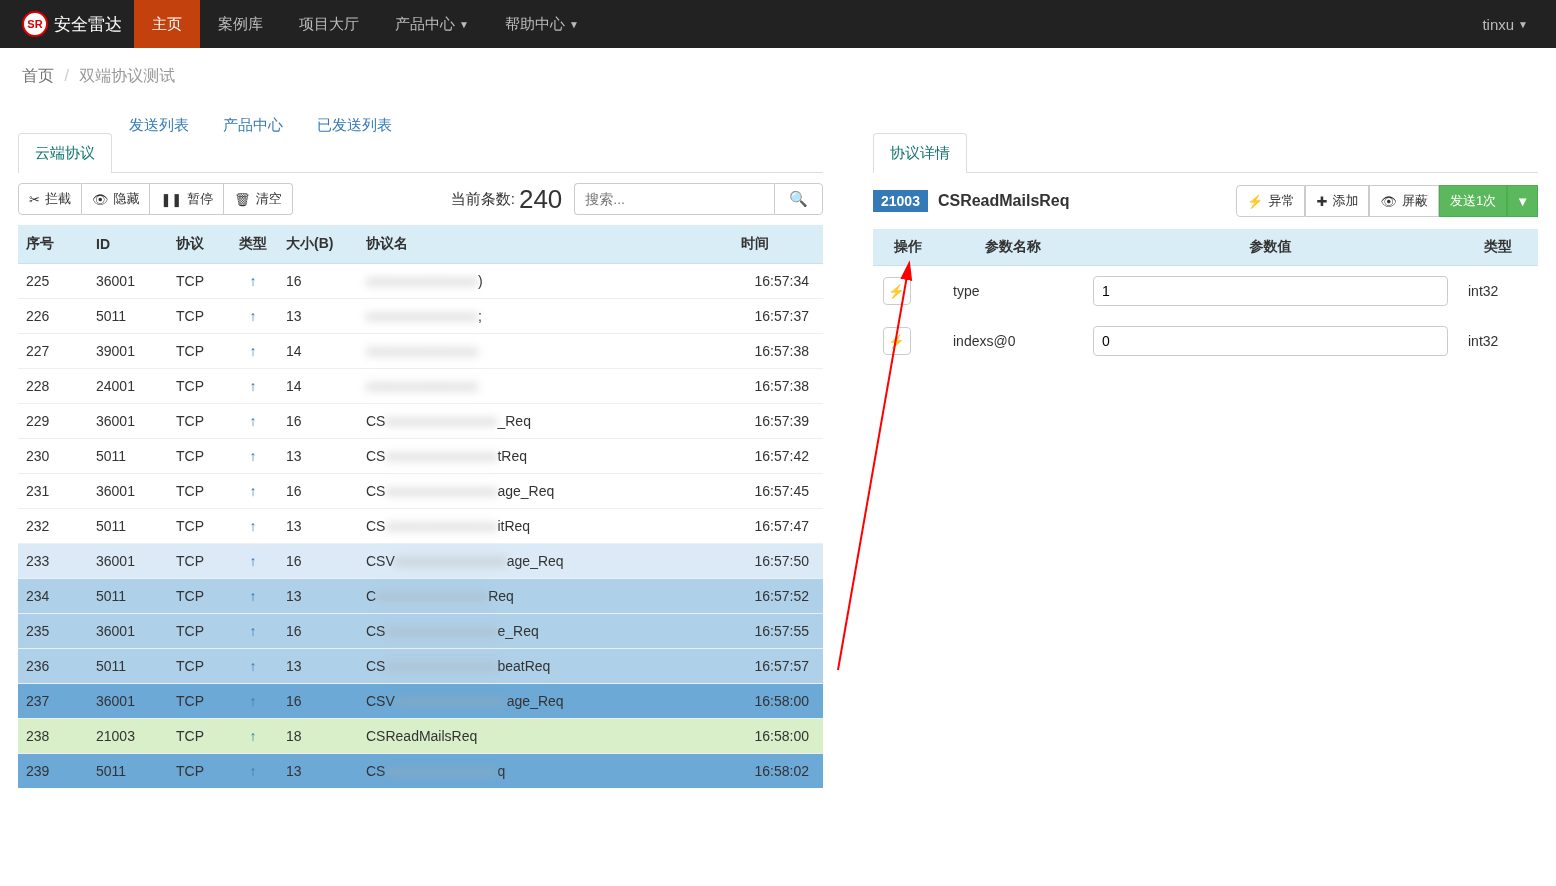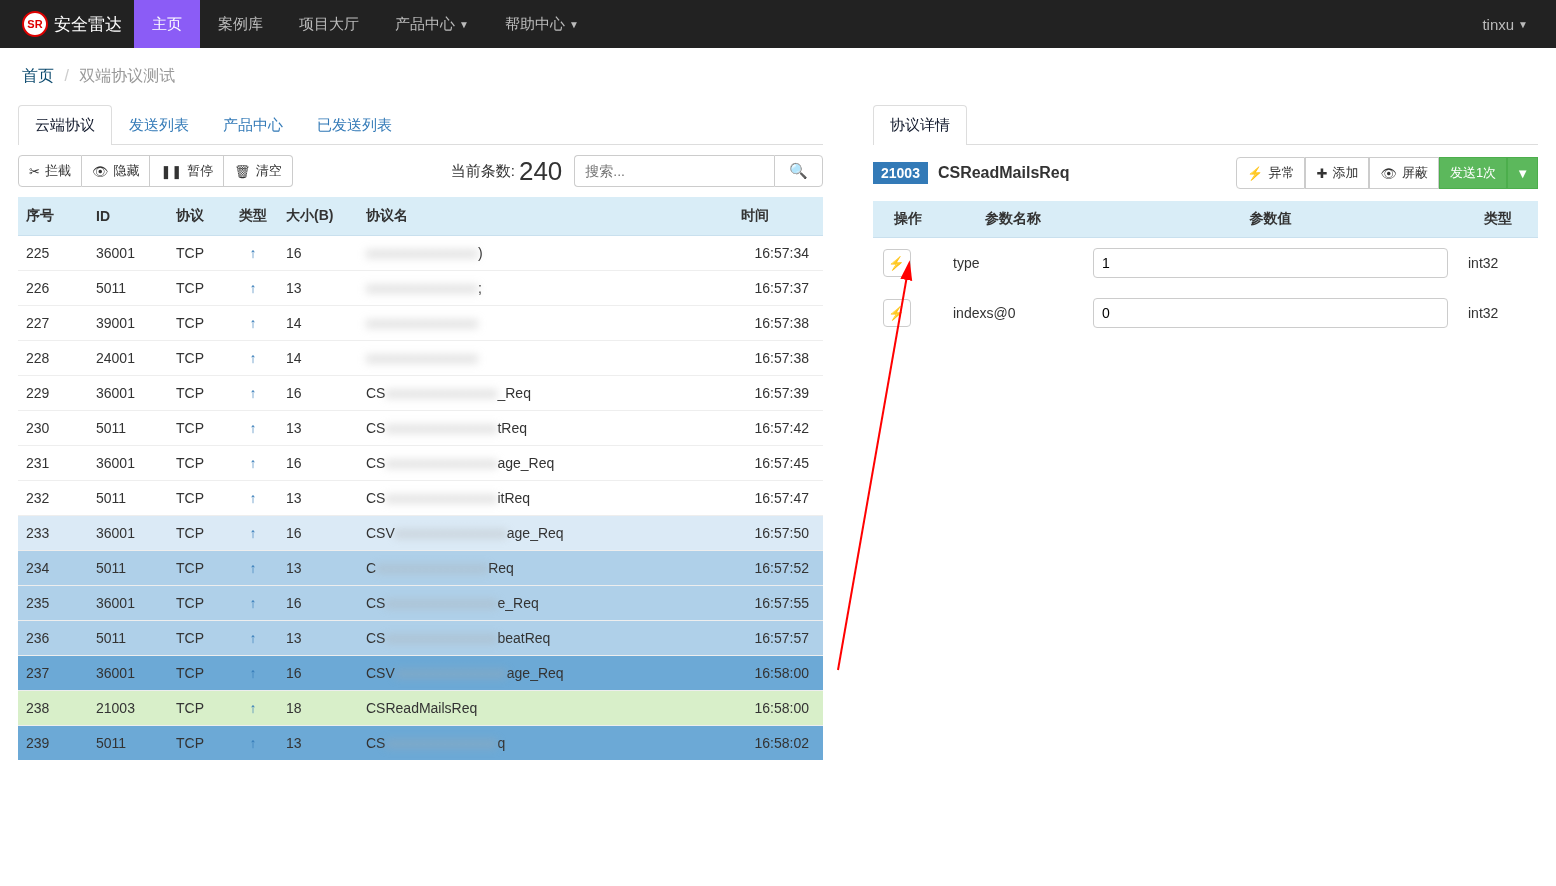--- a/index.html
+++ b/index.html
@@ -3,38 +3,38 @@
 <meta charset="utf-8">
 <style>
 * { box-sizing: border-box; margin: 0; padding: 0; }
 body { font-family: "Helvetica Neue", Helvetica, Arial, "Microsoft YaHei", sans-serif; font-size: 14px; color: #333; background: #fff; }
 
 
 .navbar { background: #222; color: #fff; height: 48px; display: flex; align-items: stretch; padding: 0 10px; }
 .navbar .brand { display: flex; align-items: center; gap: 6px; padding: 0 12px; font-size: 17px; color:#fff; font-weight:500; }
 .navbar .brand .logo { width: 26px; height: 26px; background: #fff; border-radius: 50%; display:flex; align-items:center; justify-content:center; color:#d00; font-size:11px; font-weight:bold; border:2px solid #d00; }
 .navbar .nav-item { padding: 0 18px; display: flex; align-items: center; color: #bbb; cursor: pointer; font-size:15px; }
-.navbar .nav-item.active { background: #8b5cf6; color: #fff; }
+.navbar .nav-item.active { background: #c2410c; color: #fff; }
 .navbar .nav-item .caret { margin-left:4px; font-size:10px; }
 .navbar .spacer { flex: 1; }
 
 
 .breadcrumb { padding: 18px 22px; color: #999; font-size: 16px; }
-.breadcrumb a { color: #0c4a6e; text-decoration: none; }
+.breadcrumb a { color: #737373; text-decoration: none; }
 .breadcrumb .sep { margin: 0 6px; color:#ccc; }
 
 
 .main { display: flex; padding: 0 18px; gap: 50px; align-items:flex-start; }
 .left { flex: 0 0 805px; }
 .right { flex: 1; position:relative; }
 
 
 .tabs { display: flex; border-bottom: 1px solid #ddd; }
 .tab { padding: 10px 16px; cursor: pointer; color: #337ab7; border: 1px solid transparent; border-bottom:none; margin-bottom:-1px; font-size:15px; }
-.tab.active { color: #0f172a; background: #fff; border-color: #ddd #ddd #fff; border-radius:4px 4px 0 0; }
+.tab.active { color: #0f766e; background: #fff; border-color: #ddd #ddd #fff; border-radius:4px 4px 0 0;margin-top:28px; }
 
 
 .toolbar { display: flex; align-items: center; padding: 10px 0; gap: 0; }
 .btn-group { display:flex; }
 .btn { border: 1px solid #ccc; background:#fff; padding: 6px 10px; cursor: pointer; font-size:13px; display:inline-flex; align-items:center; gap:5px; color:#333; }
 .btn-group .btn + .btn { border-left:none; }
 .btn-group .btn:first-child { border-radius:4px 0 0 4px; }
 .btn-group .btn:last-child { border-radius:0 4px 4px 0; }
 .toolbar .label { margin-left:auto; font-size:15px; color:#333; }
 .toolbar .count { font-size:26px; font-weight:normal; margin:0 12px 0 4px; }

